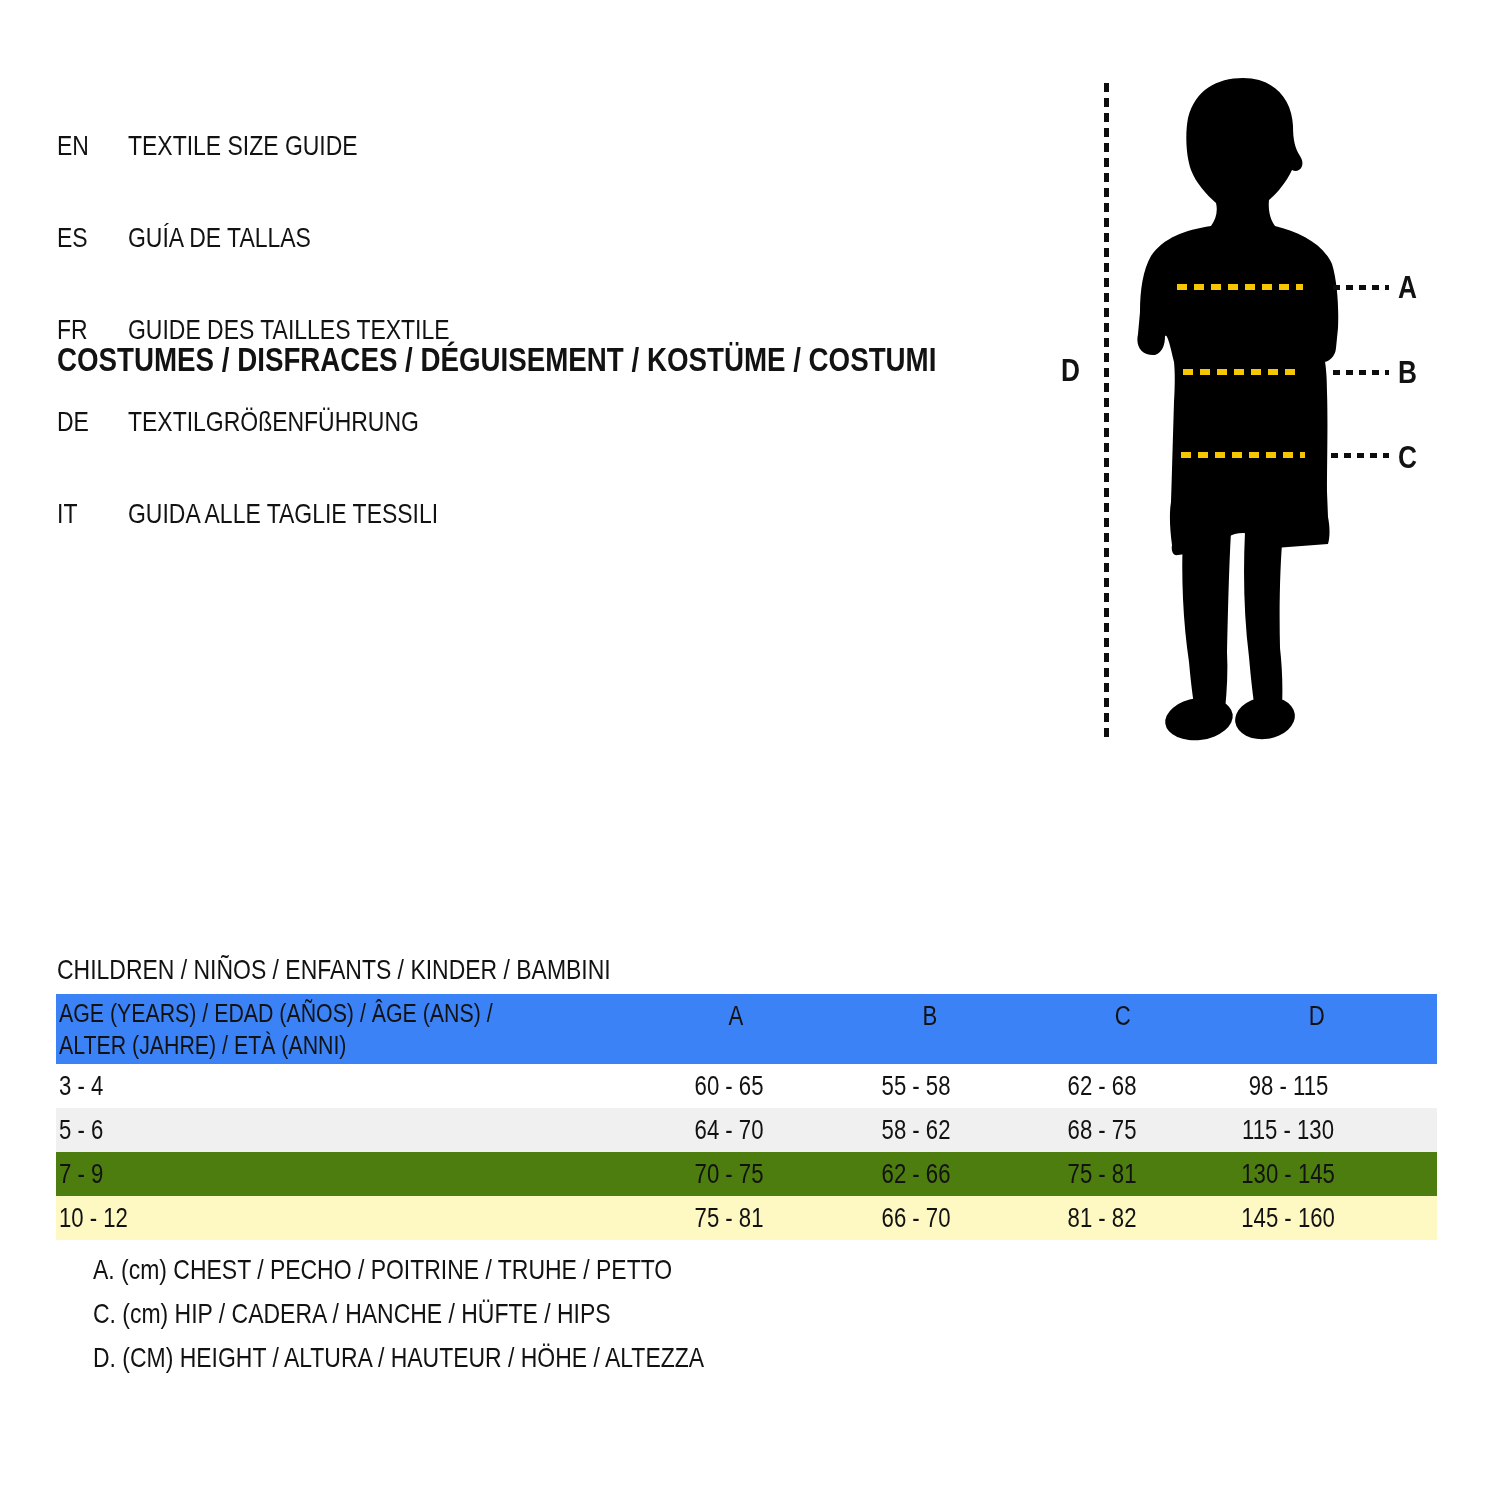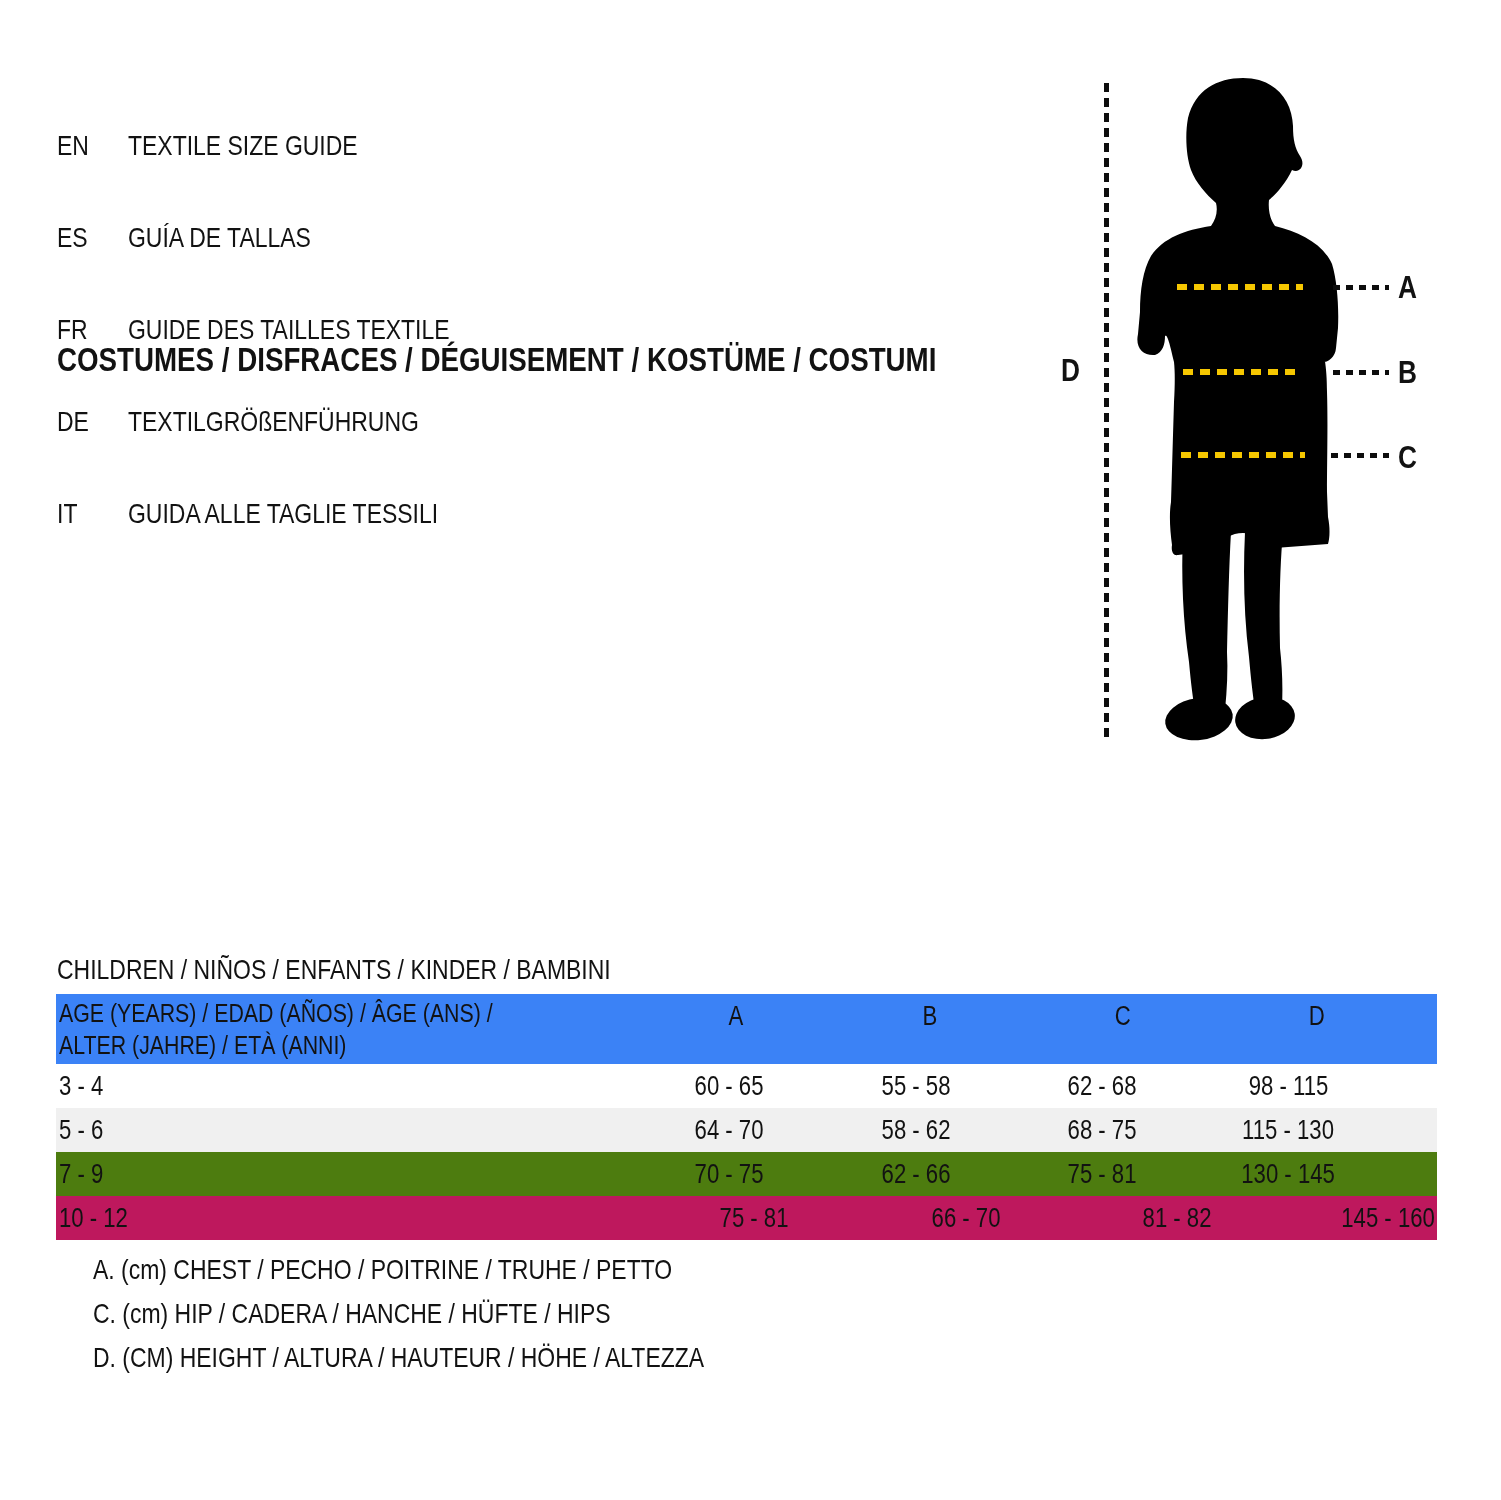--- a/index.html
+++ b/index.html
@@ -184,21 +184,21 @@
       <div></div>
     </div>
     <div class="t-row" style="background: #4d7c0f;">
       <div class="age-cell"><span class="cx">7 - 9</span></div>
       <div class="val-cell"><span class="cx-c">70 - 75</span></div>
       <div class="val-cell"><span class="cx-c">62 - 66</span></div>
       <div class="val-cell"><span class="cx-c">75 - 81</span></div>
       <div class="val-cell"><span class="cx-c">130 - 145</span></div>
       <div></div>
     </div>
-    <div class="t-row" style="background: #be185d; gap: 25px;">
+    <div class="t-row" style="background: #fef9c3;">
       <div class="age-cell"><span class="cx">10 - 12</span></div>
       <div class="val-cell"><span class="cx-c">75 - 81</span></div>
       <div class="val-cell"><span class="cx-c">66 - 70</span></div>
       <div class="val-cell"><span class="cx-c">81 - 82</span></div>
       <div class="val-cell"><span class="cx-c">145 - 160</span></div>
       <div></div>
     </div>
   </div>
 
   <div class="legend">

